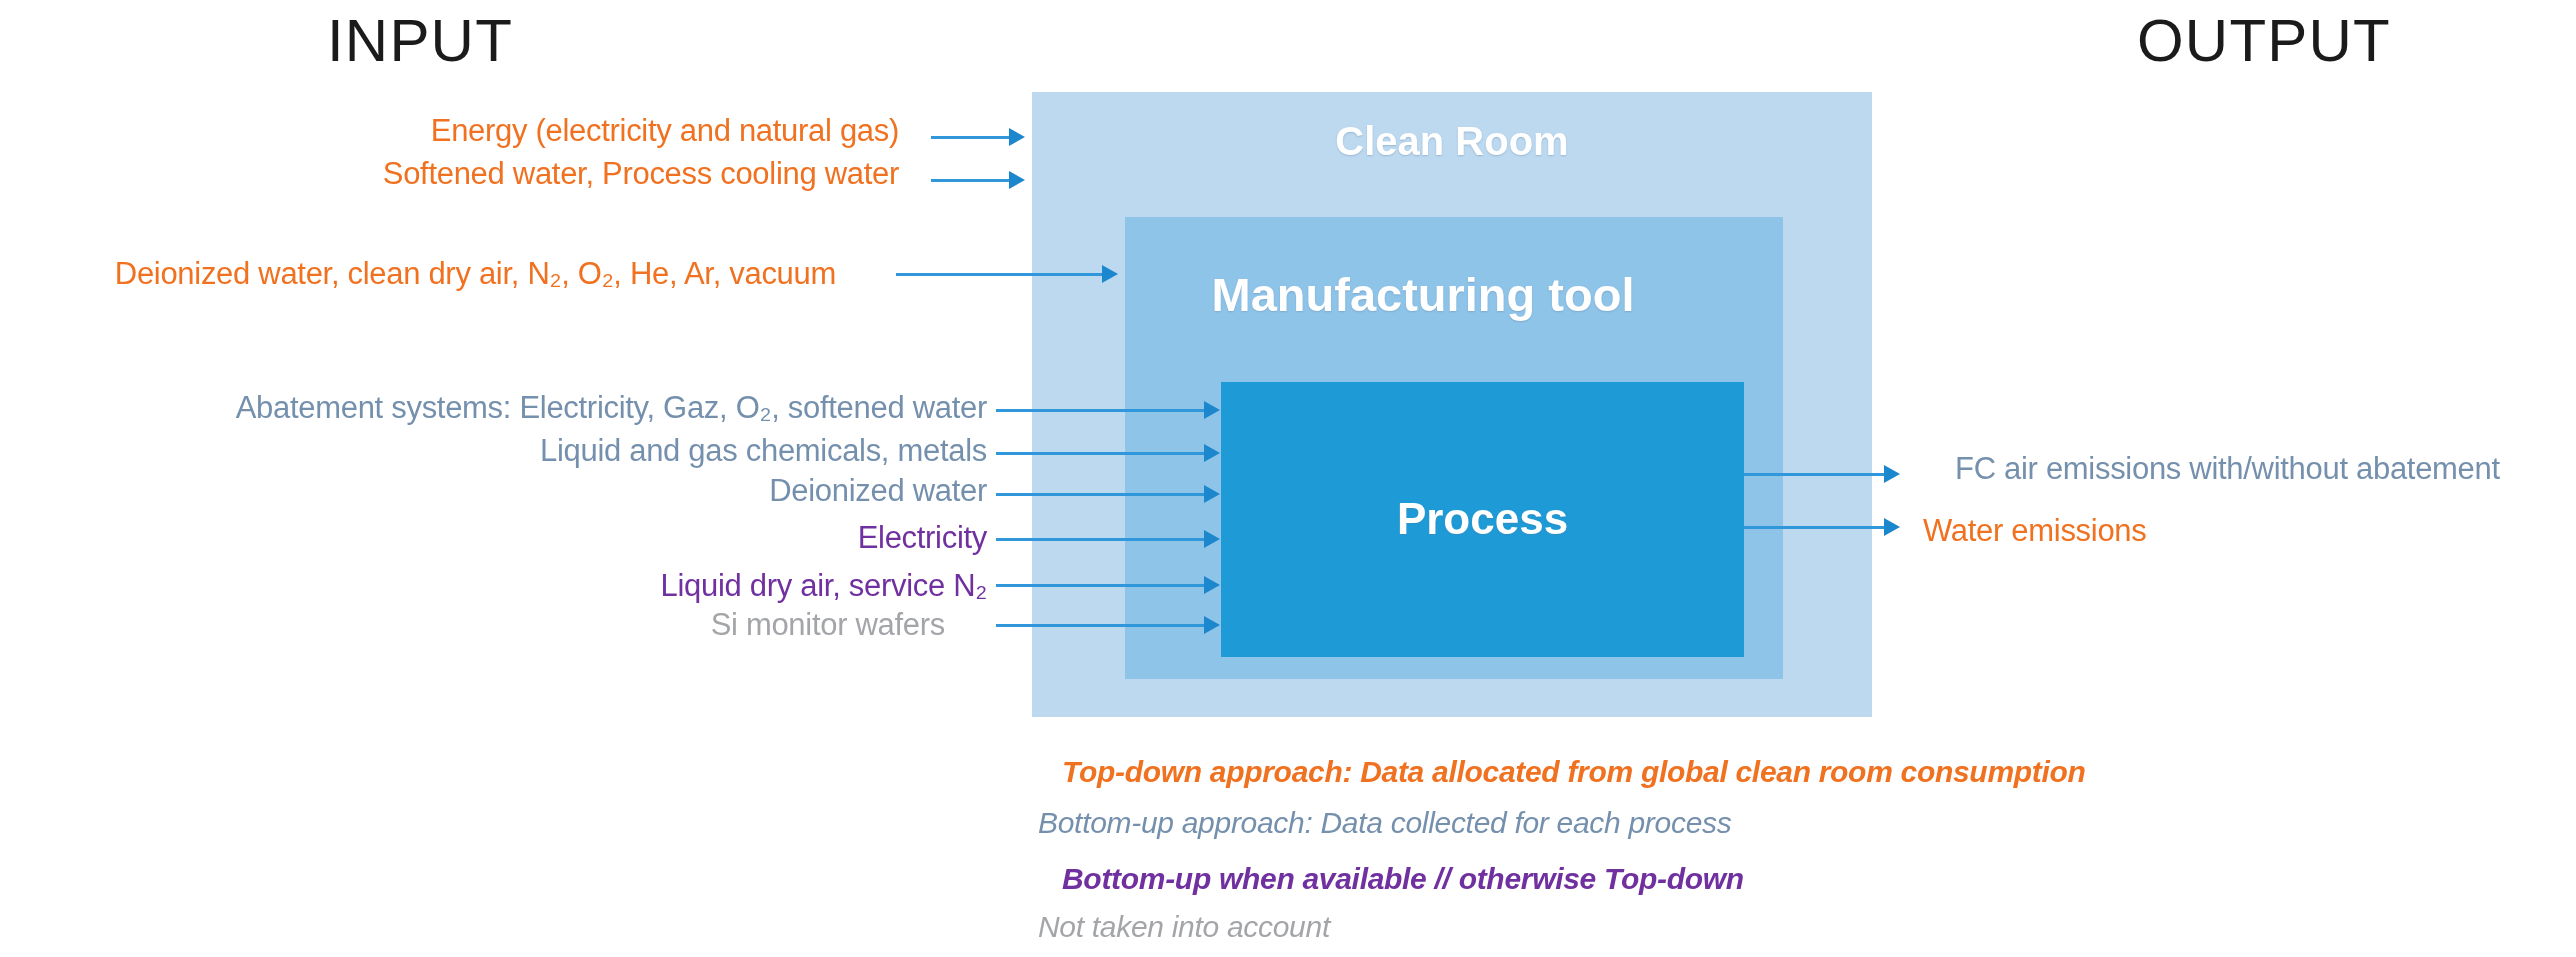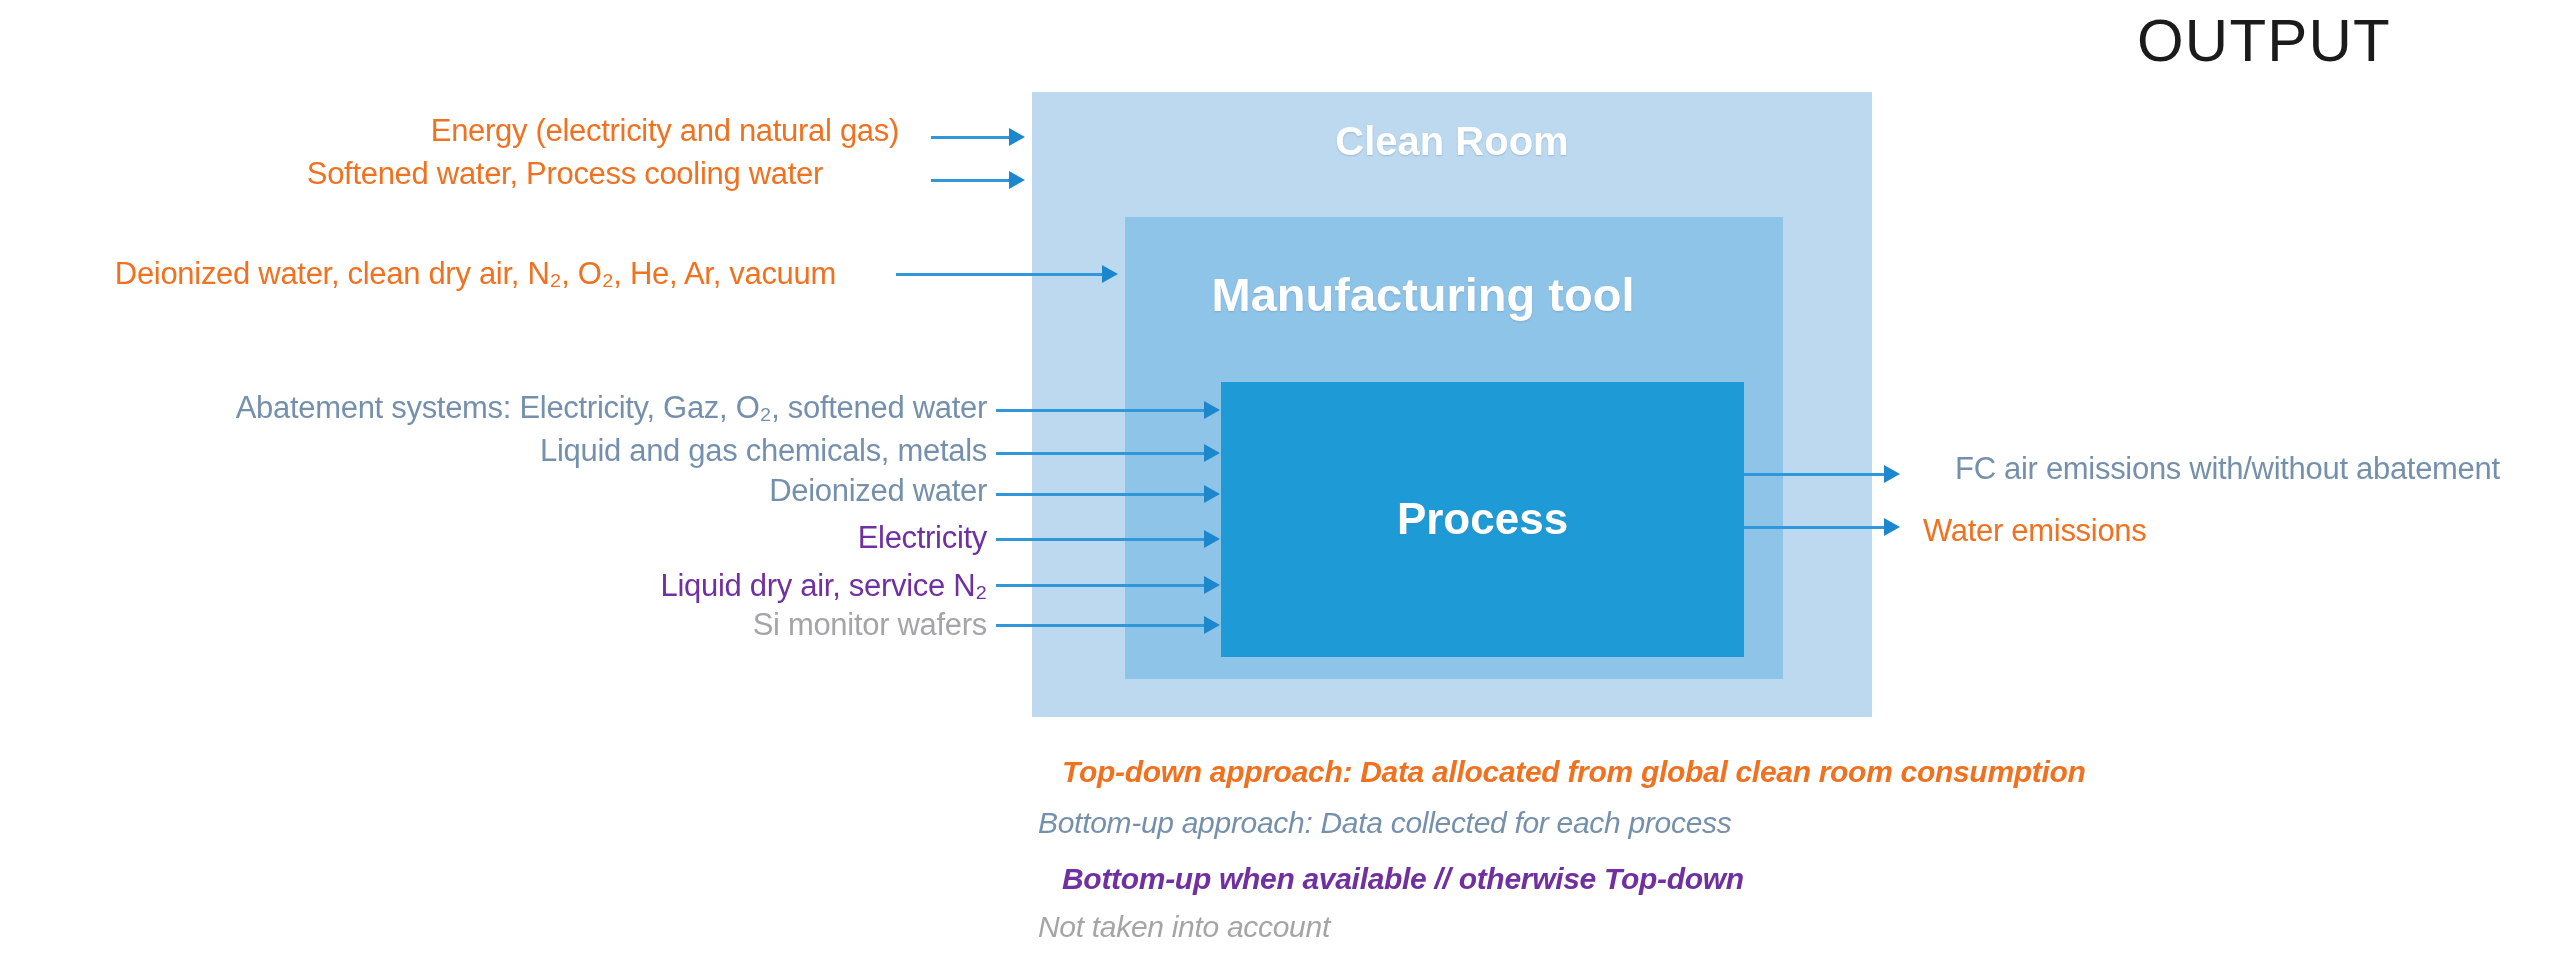--- a/index.html
+++ b/index.html
@@ -35,28 +35,28 @@
     position:absolute;font-size:31px;line-height:37px;height:37px;
     white-space:nowrap;text-align:right;letter-spacing:-0.3px;
   }
   .flabel.left-align{text-align:left;}
   .c-orange{color:#f0711f;}
   .c-bluegray{color:#7590ad;}
   .c-purple{color:#7030a0;}
   .c-gray{color:#a3a5a8;}
   
   .in-r1{top:112px;right:1677px;margin-left:31px;}
-  .in-r2{top:155px;right:1753px;}
+  .in-r2{top:155px;right:1677px;}
   .in-r3{top:255px;right:1740px;}
   .in-r4{top:389px;right:1589px;}
   .in-r5{top:432px;right:1589px;}
   .in-r6{top:472px;right:1589px;}
   .in-r7{top:519px;right:1589px;}
   .in-r8{top:567px;right:1589px;}
-  .in-r9{top:606px;right:1589px;margin-left:20px;}
+  .in-r9{top:606px;right:1631px;margin-left:20px;}
   
   .out-r1{top:450px;left:1923px;margin-left:32px;}
   .out-r2{top:512px;left:1923px;}
   
   .arrow{position:absolute;height:19px;}
   .arrow .shaft{
     position:absolute;left:0;top:8.4px;height:2.4px;
     width:calc(100% - 14.3px);background:#2f97da;
   }
   .arrow .head{
@@ -84,20 +84,21 @@
   .lg1{top:754px;}
   .lg2{top:805px;}
   .lg3{top:861px;}
   .lg4{top:909px;}
 </style>
 </head>
 <body>
 
 <div class="canvas">
 
+  <div class="heading input">INPUT</div>
   <div class="heading output">OUTPUT</div>
 
   <div class="box clean-room"></div>
   <div class="box mfg"></div>
   <div class="box process"></div>
   <div class="box-title clean-room-t">Clean Room</div>
   <div class="box-title mfg-t">Manufacturing tool</div>
   <div class="box-title process-t">Process</div>
 
   <div class="flabel c-orange in-r1">Energy (electricity and natural gas)</div>

